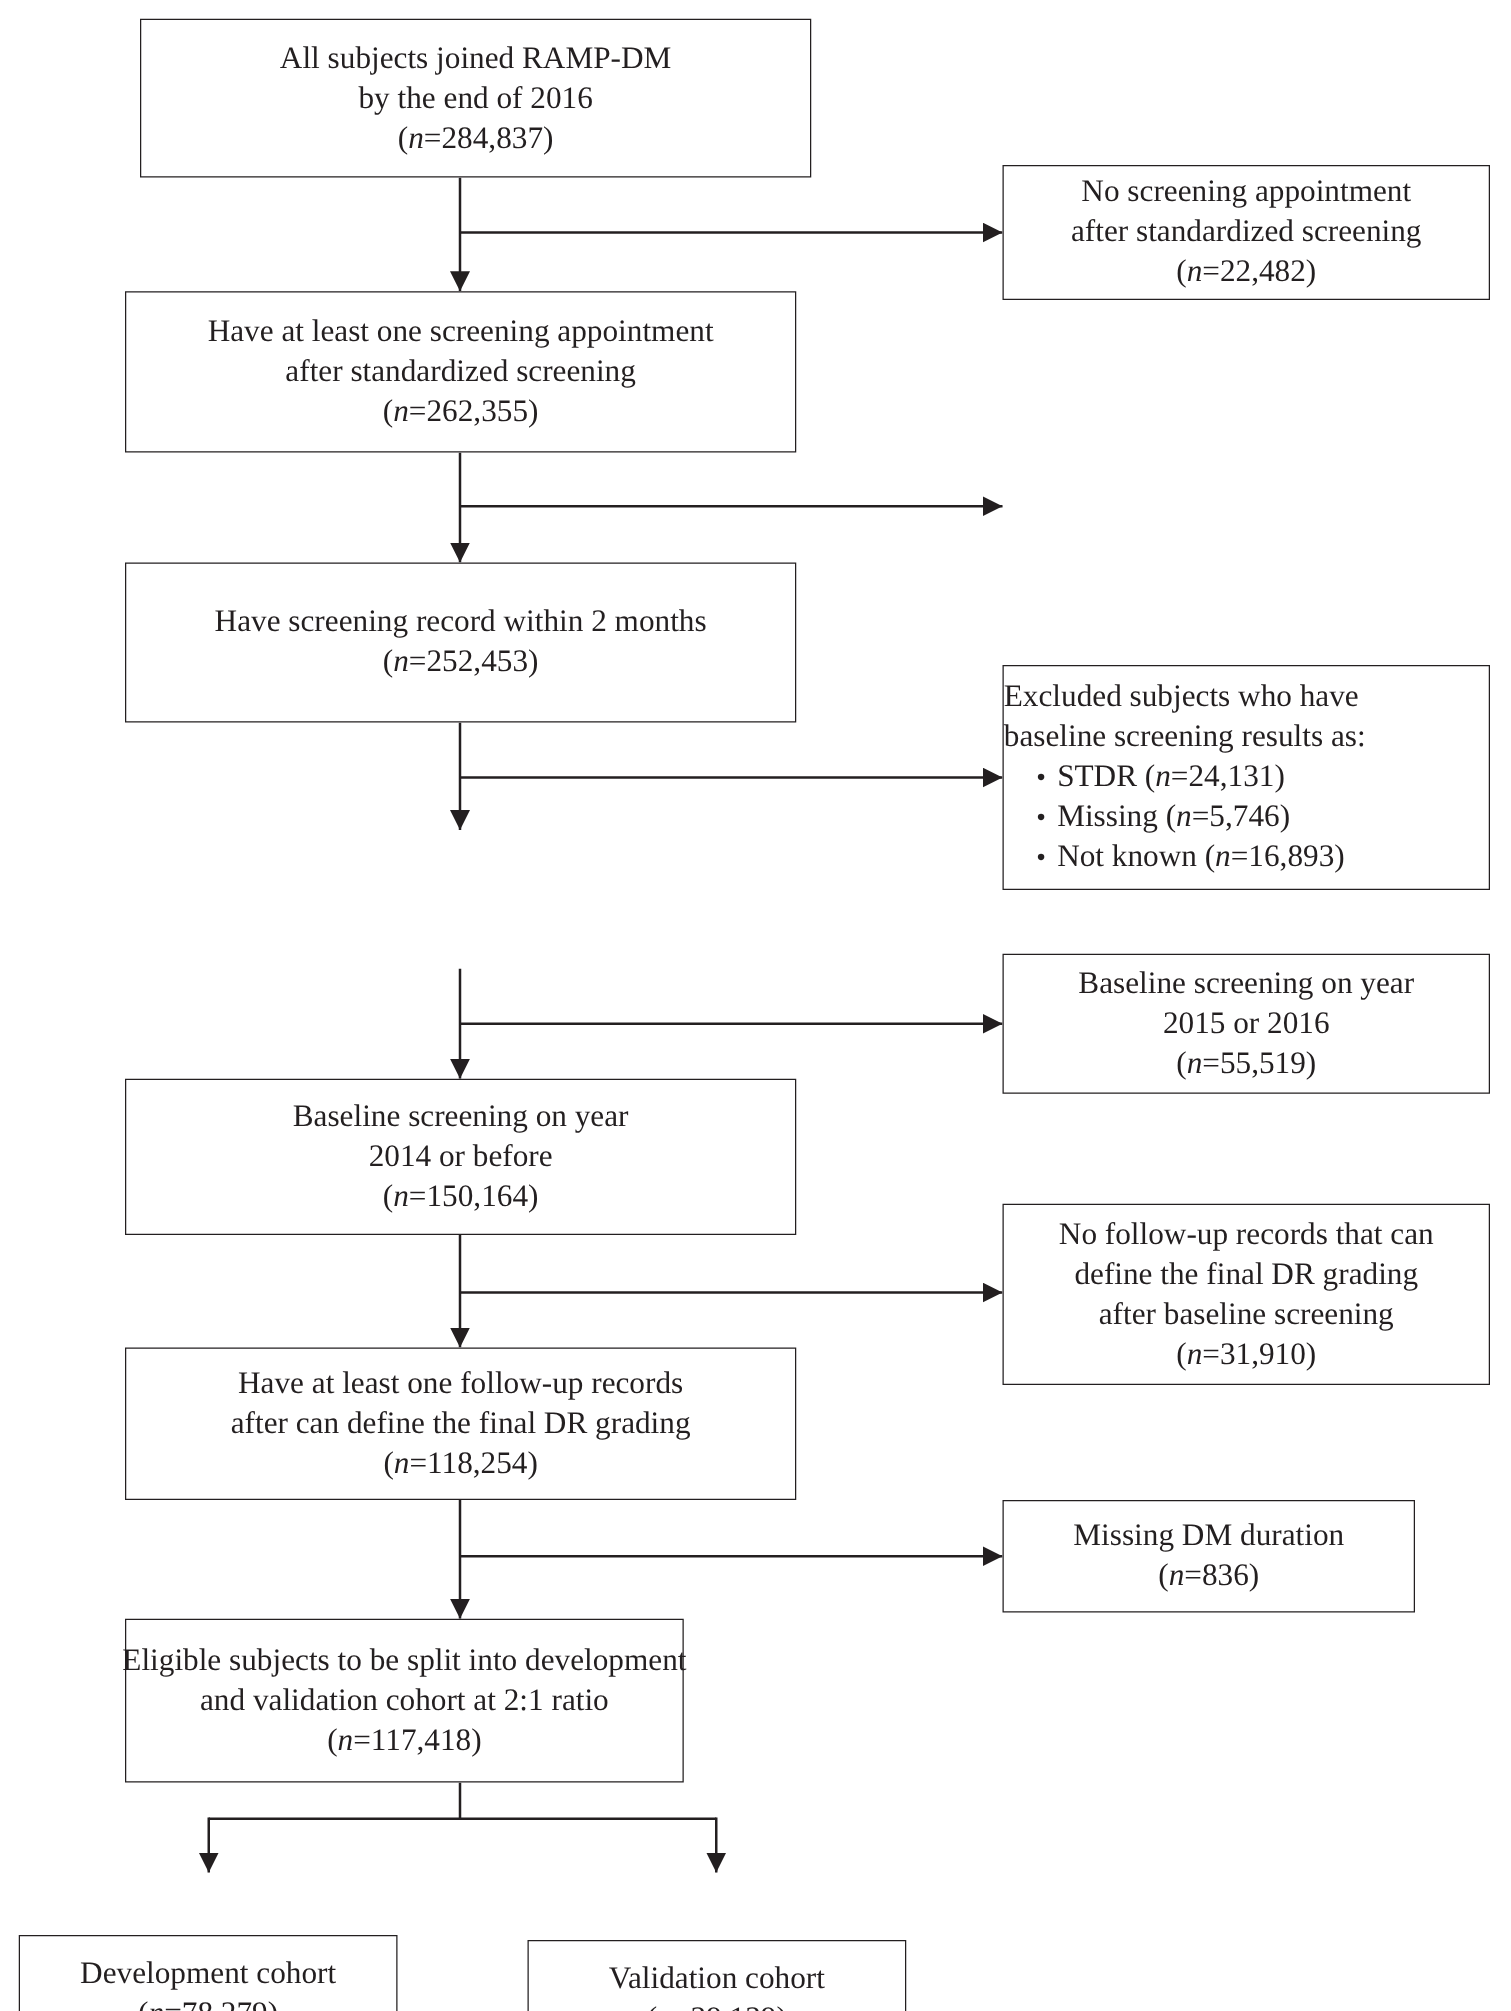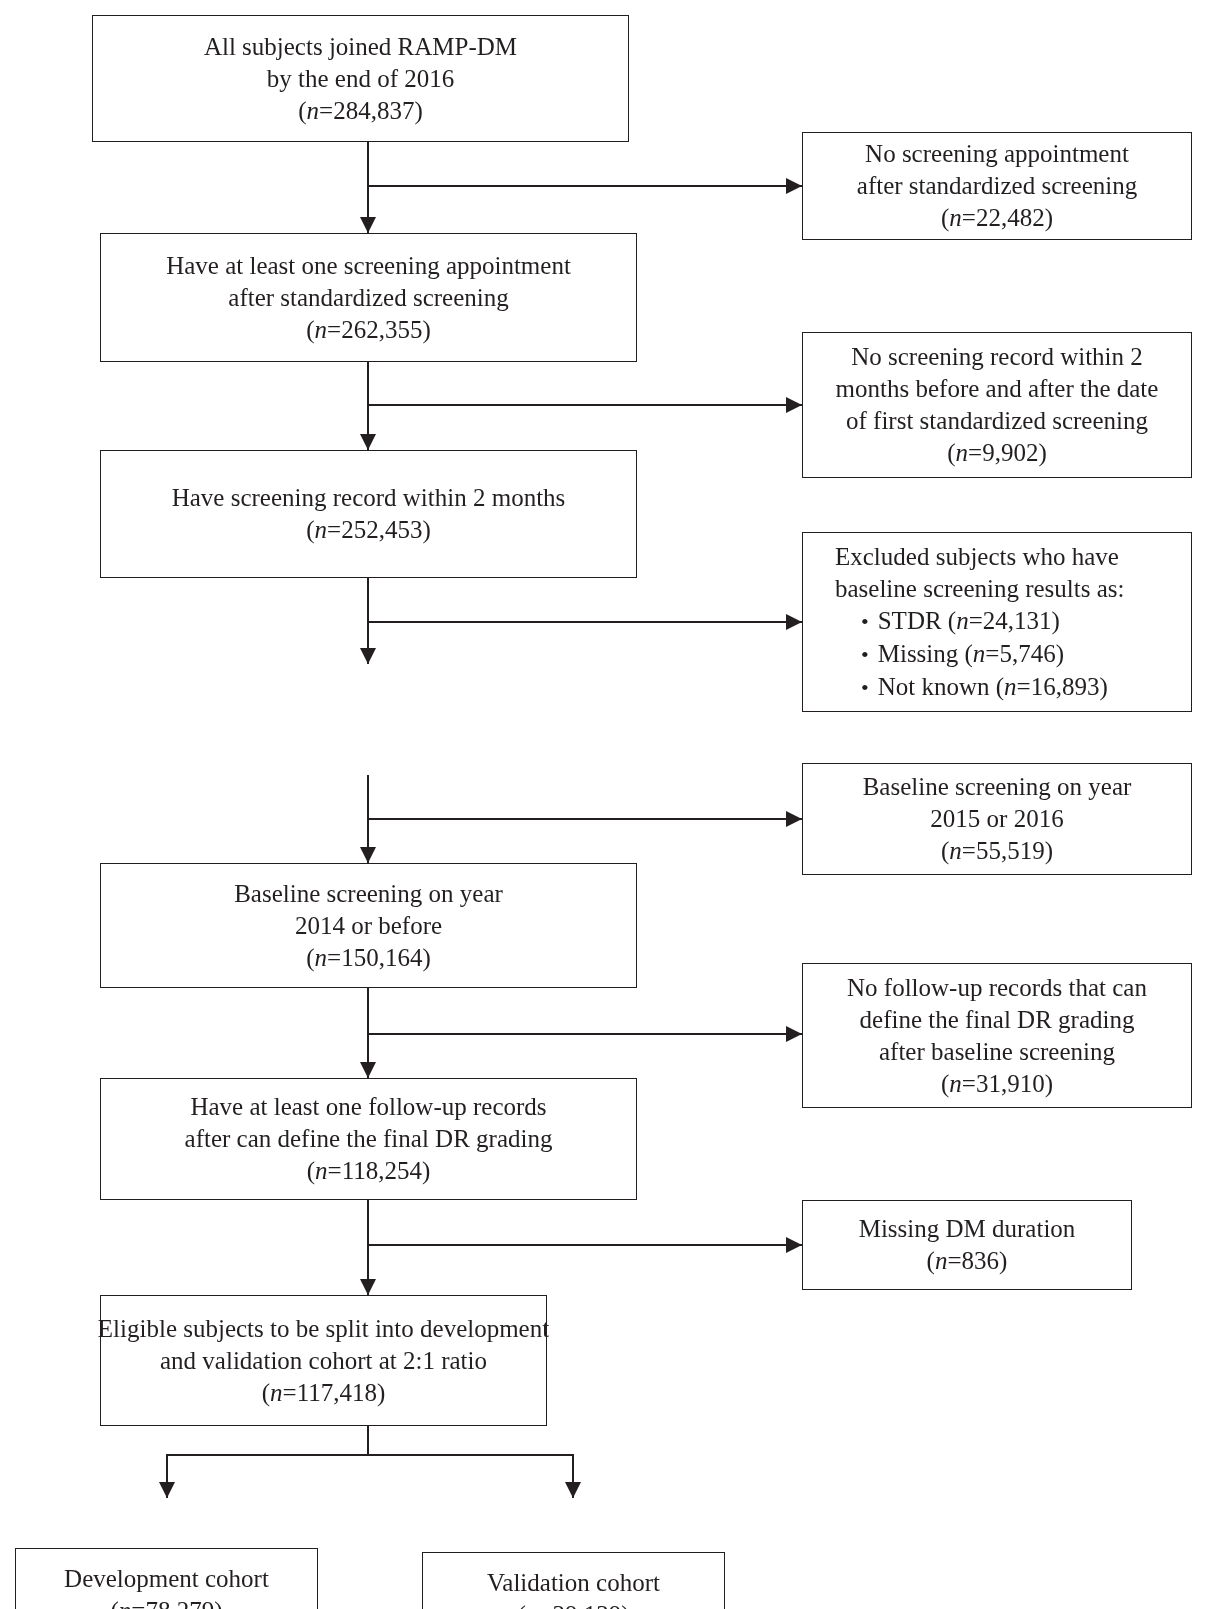--- a/index.html
+++ b/index.html
@@ -38,21 +38,21 @@
   .node .line {
     white-space: nowrap;
   }
   .node .line i {
     font-style: italic;
     font-family: inherit;
   }
   .node.left {
     align-items: flex-start;
     text-align: left;
-    padding-left: 32px;
+    padding-left: 0;
     padding-right: 6px;
   }
   .node .bullet {
     padding-left: 26px;
   }
   .node .dot {
     display: inline-block;
     margin-right: 9px;
     font-size: 22px;
   }
@@ -82,21 +82,21 @@
     <line x1="368" y1="819" x2="802" y2="819" stroke="#231f20" stroke-width="2" marker-end="url(#arrow)"></line>
     <line x1="368" y1="1034" x2="802" y2="1034" stroke="#231f20" stroke-width="2" marker-end="url(#arrow)"></line>
     <line x1="368" y1="1245" x2="802" y2="1245" stroke="#231f20" stroke-width="2" marker-end="url(#arrow)"></line>
 
     <line x1="368" y1="1426" x2="368" y2="1455" stroke="#231f20" stroke-width="2"></line>
     <line x1="167" y1="1455" x2="573" y2="1455" stroke="#231f20" stroke-width="2"></line>
     <line x1="167" y1="1454" x2="167" y2="1498" stroke="#231f20" stroke-width="2" marker-end="url(#arrow)"></line>
     <line x1="573" y1="1454" x2="573" y2="1498" stroke="#231f20" stroke-width="2" marker-end="url(#arrow)"></line>
   </svg>
 
-<div class="node" style="left: 92px; top: 15px; width: 537px; height: 127px;">
+<div class="node" style="left: 112px; top: 15px; width: 537px; height: 127px;">
       <div class="line">All subjects joined RAMP-DM</div>
       <div class="line">by the end of 2016</div>
       <div class="line">(<i>n</i>=284,837)</div>
     </div>
     <div class="node" style="left: 100px; top: 233px; width: 537px; height: 129px;">
       <div class="line">Have at least one screening appointment</div>
       <div class="line">after standardized screening</div>
       <div class="line">(<i>n</i>=262,355)</div>
     </div>
     <div class="node" style="left: 100px; top: 450px; width: 537px; height: 128px; justify-content: center;">
@@ -124,26 +124,20 @@
     </div>
     <div class="node" style="left: 422px; top: 1552px; width: 303px; height: 94px;">
       <div class="line">Validation cohort</div>
       <div class="line">(<i>n</i>=39,139)</div>
     </div>
     <div class="node" style="left: 802px; top: 132px; width: 390px; height: 108px;">
       <div class="line">No screening appointment</div>
       <div class="line">after standardized screening</div>
       <div class="line">(<i>n</i>=22,482)</div>
     </div>
-    <div class="node" style="left: 802px; top: 332px; width: 390px; height: 146px;">
-      <div class="line">No screening record within 2</div>
-      <div class="line">months before and after the date</div>
-      <div class="line">of first standardized screening</div>
-      <div class="line">(<i>n</i>=9,902)</div>
-    </div>
     <div class="node left" style="left: 802px; top: 532px; width: 390px; height: 180px;">
       <div class="line">Excluded subjects who have</div>
       <div class="line">baseline screening results as:</div>
       <div class="line bullet"><span class="dot">•</span>STDR (<i>n</i>=24,131)</div>
       <div class="line bullet"><span class="dot">•</span>Missing (<i>n</i>=5,746)</div>
       <div class="line bullet"><span class="dot">•</span>Not known (<i>n</i>=16,893)</div>
     </div>
     <div class="node" style="left: 802px; top: 763px; width: 390px; height: 112px;">
       <div class="line">Baseline screening on year</div>
       <div class="line">2015 or 2016</div>

